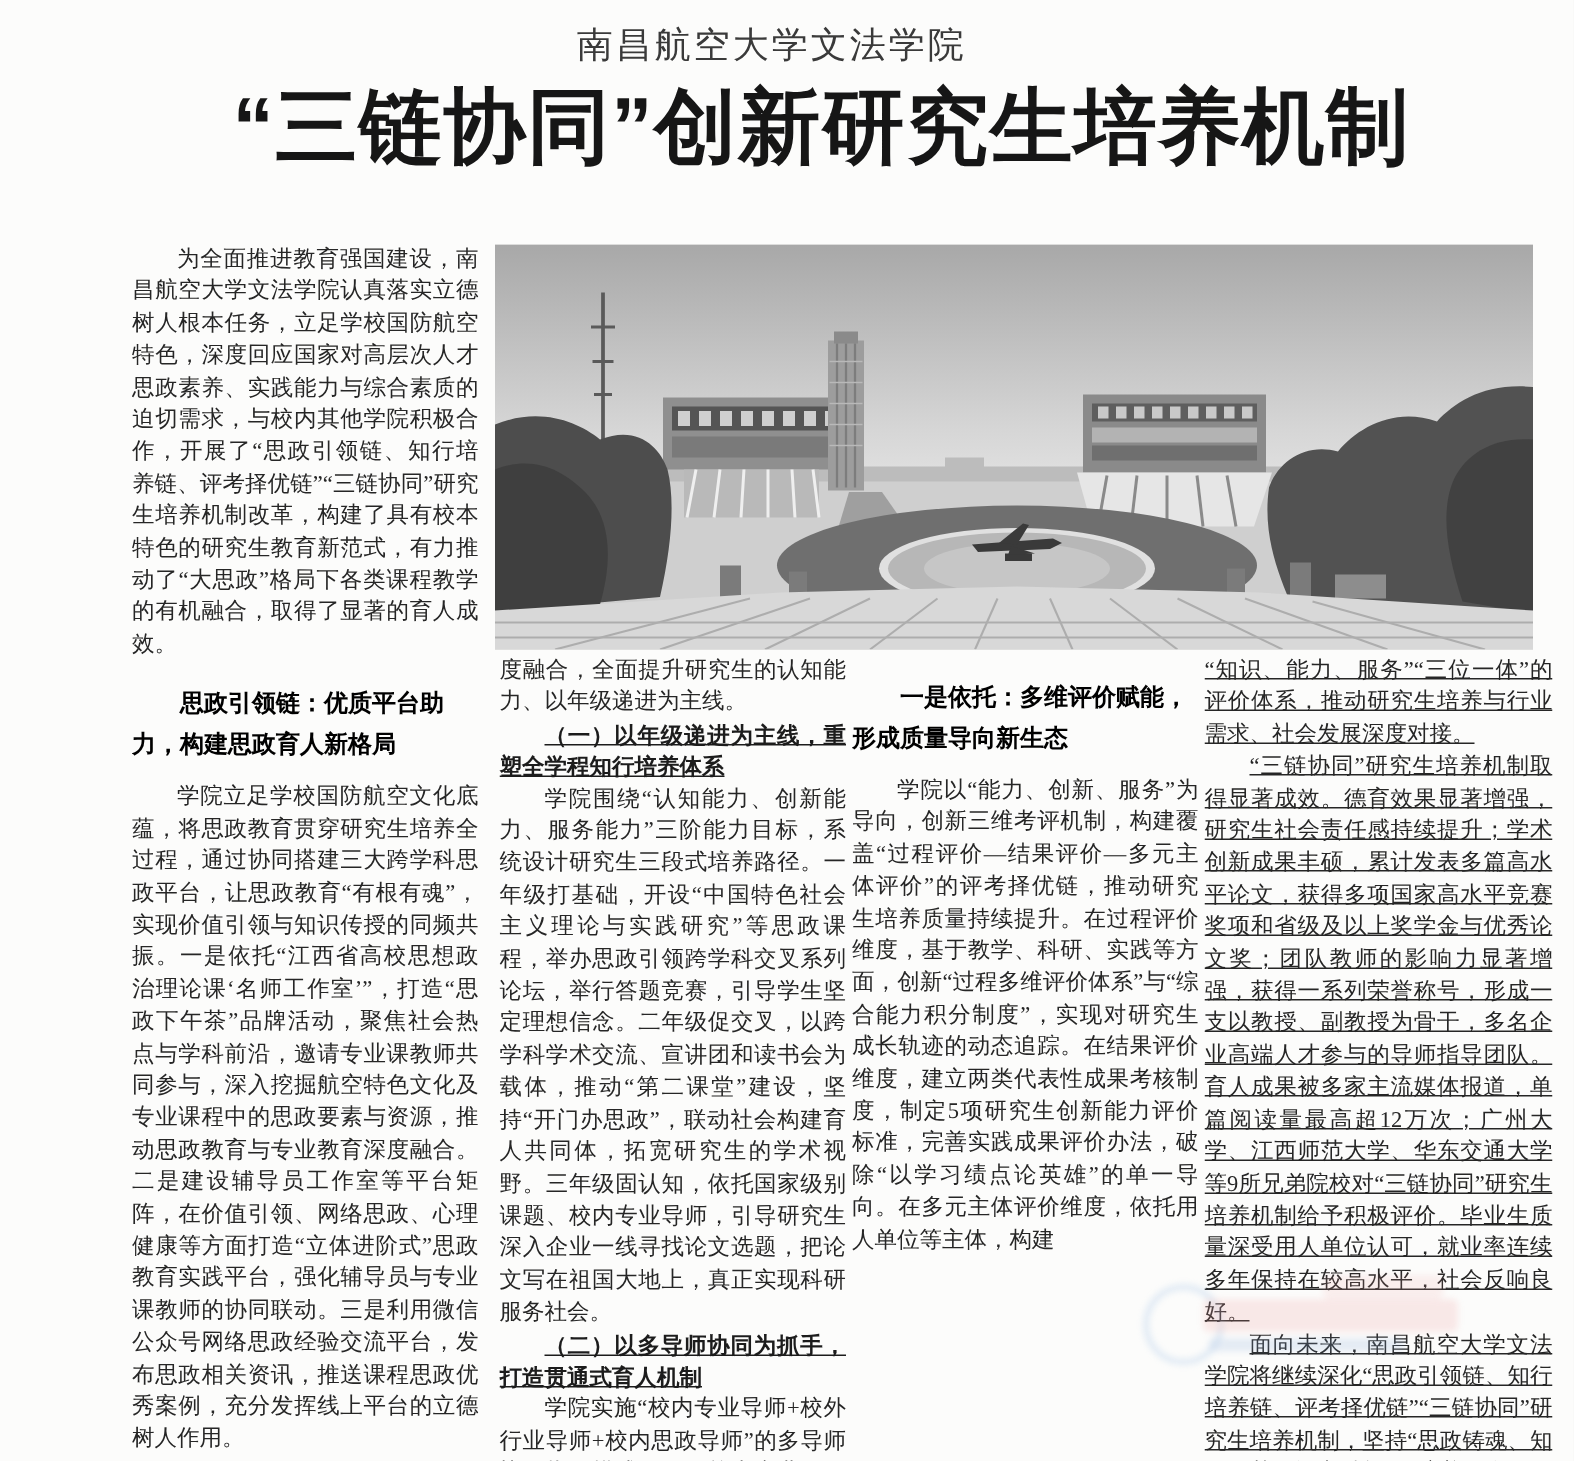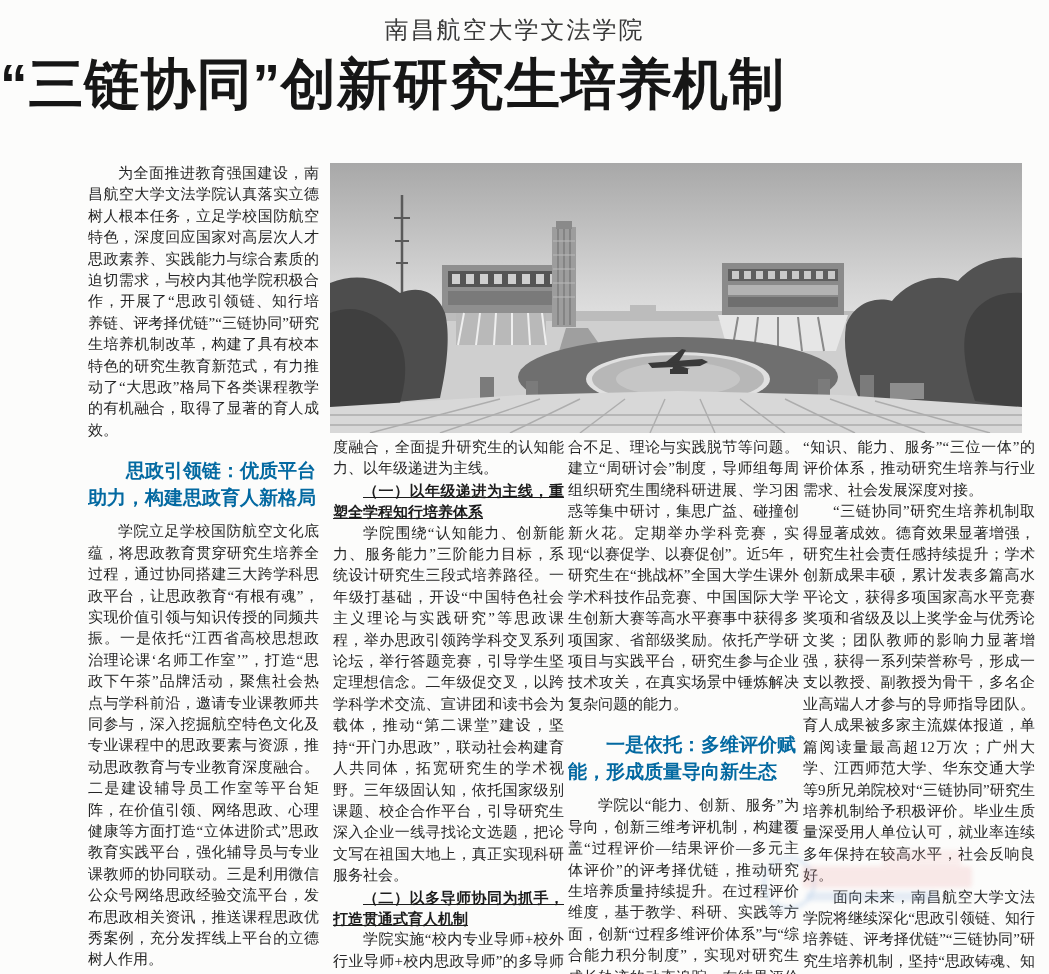--- a/index.html
+++ b/index.html
@@ -1,36 +1,36 @@
 <!DOCTYPE html>
 <html><head>
 <meta charset="utf-8">
 <style>
   html,body{margin:0;padding:0;}
   body{width:1049px;height:974px;background:#f6f6f4;font-family:"Liberation Serif","DejaVu Serif",serif;}
   .page{position:relative;width:1049px;height:974px;background:#fcfcfb;overflow:hidden;color:#2e2e2e;}
   .kicker{position:absolute;left:0;top:14px;width:1029px;text-align:center;
           font-family:"Liberation Sans","DejaVu Sans",sans-serif;
           font-size:24px;letter-spacing:2px;color:#3a3a3a;font-weight:500;}
-  .headline{position:absolute;left:0;top:48px;width:940px;margin:0;text-align:left;
+  .headline{position:absolute;left:0;top:48px;width:940px;margin:0;text-align:right;
           font-family:"Liberation Sans","DejaVu Sans",sans-serif;
           font-size:55px;font-weight:900;letter-spacing:1px;color:#161616;}
   .photo{position:absolute;left:330px;top:163px;width:692px;height:270px;background:#c9c9c9;overflow:hidden;}
   .photo svg{display:block;}
   .col{position:absolute;top:437px;width:231px;height:537px;overflow:hidden;
        font-size:15px;line-height:21.4px;text-align:justify;color:#262626;}
   .col1{left:88px;top:163px;height:811px;}
   .col2{left:333px;}
   .col3{left:568px;}
-  .col4{left:803px;width:232px;}
+  .col4{left:803px;width:232px;text-decoration:underline;}
   p{margin:0;}
   .para-indent{text-indent:2em;}
   .para-cont{text-indent:0;}
-  .subhead{margin:16px 0 10px 0;font-family:Liberation Serif, serif;
-           font-size:19px;line-height:27px;font-weight:700;color:#0369a1;text-indent:2em;text-align:left;}
+  .subhead{margin:16px 0 10px 0;font-family:Liberation Mono, monospace;
+           font-size:16px;line-height:27px;font-weight:700;color:#000000;text-indent:2em;text-align:left;}
   .subhead-inline{font-family:"Liberation Sans","DejaVu Sans",sans-serif;font-weight:700;
            text-indent:2em;color:#1c1c1c;text-decoration:underline;}
   
   .watermark{position:absolute;left:762px;top:848px;width:280px;height:70px;pointer-events:none;
              filter:blur(2px);opacity:.5;}
   .wm-circle{position:absolute;left:0;top:8px;width:46px;height:46px;border:4px solid rgba(150,185,225,.55);border-radius:50%;}
   .wm-pink1{position:absolute;left:40px;top:18px;width:170px;height:22px;background:rgba(235,150,150,.38);border-radius:4px;}
   .wm-pink2{position:absolute;left:120px;top:2px;width:80px;height:16px;background:rgba(235,160,160,.30);border-radius:4px;}
   .wm-blue{position:absolute;left:44px;top:44px;width:130px;height:9px;background:rgba(140,175,220,.42);border-radius:3px;}
 </style>
@@ -188,26 +188,25 @@
   </div>
 
   <div class="col col1" id="col-0">
       <p class="para-indent">为全面推进教育强国建设，南昌航空大学文法学院认真落实立德树人根本任务，立足学校国防航空特色，深度回应国家对高层次人才思政素养、实践能力与综合素质的迫切需求，与校内其他学院积极合作，开展了“思政引领链、知行培养链、评考择优链”“三链协同”研究生培养机制改革，构建了具有校本特色的研究生教育新范式，有力推动了“大思政”格局下各类课程教学的有机融合，取得了显著的育人成效。</p>
       <h3 class="subhead">思政引领链：优质平台助力，构建思政育人新格局</h3>
       <p class="para-indent">学院立足学校国防航空文化底蕴，将思政教育贯穿研究生培养全过程，通过协同搭建三大跨学科思政平台，让思政教育“有根有魂”，实现价值引领与知识传授的同频共振。一是依托“江西省高校思想政治理论课‘名师工作室’”，打造“思政下午茶”品牌活动，聚焦社会热点与学科前沿，邀请专业课教师共同参与，深入挖掘航空特色文化及专业课程中的思政要素与资源，推动思政教育与专业教育深度融合。二是建设辅导员工作室等平台矩阵，在价值引领、网络思政、心理健康等方面打造“立体进阶式”思政教育实践平台，强化辅导员与专业课教师的协同联动。三是利用微信公众号网络思政经验交流平台，发布思政相关资讯，推送课程思政优秀案例，充分发挥线上平台的立德树人作用。</p>
     </div>
   <div class="col col2" id="col-1">
       <p class="para-cont">度融合，全面提升研究生的认知能力、以年级递进为主线。</p>
       <p class="subhead-inline">（一）以年级递进为主线，重塑全学程知行培养体系</p>
-      <p class="para-indent">学院围绕“认知能力、创新能力、服务能力”三阶能力目标，系统设计研究生三段式培养路径。一年级打基础，开设“中国特色社会主义理论与实践研究”等思政课程，举办思政引领跨学科交叉系列论坛，举行答题竞赛，引导学生坚定理想信念。二年级促交叉，以跨学科学术交流、宣讲团和读书会为载体，推动“第二课堂”建设，坚持“开门办思政”，联动社会构建育人共同体，拓宽研究生的学术视野。三年级固认知，依托国家级别课题、校企合作平台，引导研究生深入企业一线寻找论文选题，把论文写在祖国大地上，真正实现科研服务社会。</p>
+      <p class="para-indent">学院围绕“认知能力、创新能力、服务能力”三阶能力目标，系统设计研究生三段式培养路径。一年级打基础，开设“中国特色社会主义理论与实践研究”等思政课程，举办思政引领跨学科交叉系列论坛，举行答题竞赛，引导学生坚定理想信念。二年级促交叉，以跨学科学术交流、宣讲团和读书会为载体，推动“第二课堂”建设，坚持“开门办思政”，联动社会构建育人共同体，拓宽研究生的学术视野。三年级固认知，依托国家级别课题、校内专业导师，引导研究生深入企业一线寻找论文选题，把论文写在祖国大地上，真正实现科研服务社会。</p>
       <p class="subhead-inline">（二）以多导师协同为抓手，打造贯通式育人机制</p>
       <p class="para-indent">学院实施“校内专业导师+校外行业导师+校内思政导师”的多导师协同指导模式，即：校内专业导师负责理论知识传授与严格学术规范；校外行业导师引导研究生传承工匠精神，培养职业素养；校内思政导师帮助研究生厚植爱国情怀，坚定理想信念，有效解决跨学科融</p>
     </div>
   <div class="col col3" id="col-2">
-      <p class="para-cont">合不足、理论与实践脱节等问题。建立“周研讨会”制度，导师组每周组织研究生围绕科研进展、学习困惑等集中研讨，集思广益、碰撞创新火花。定期举办学科竞赛，实现“以赛促学、以赛促创”。近5年，研究生在“挑战杯”全国大学生课外学术科技作品竞赛、中国国际大学生创新大赛等高水平赛事中获得多项国家、省部级奖励。依托产学研项目与实践平台，研究生参与企业技术攻关，在真实场景中锤炼解决复杂问题的能力。</p>
       <h3 class="subhead">一是依托：多维评价赋能，形成质量导向新生态</h3>
       <p class="para-indent">学院以“能力、创新、服务”为导向，创新三维考评机制，构建覆盖“过程评价—结果评价—多元主体评价”的评考择优链，推动研究生培养质量持续提升。在过程评价维度，基于教学、科研、实践等方面，创新“过程多维评价体系”与“综合能力积分制度”，实现对研究生成长轨迹的动态追踪。在结果评价维度，建立两类代表性成果考核制度，制定5项研究生创新能力评价标准，完善实践成果评价办法，破除“以学习绩点论英雄”的单一导向。在多元主体评价维度，依托用人单位等主体，构建</p>
     </div>
   <div class="col col4" id="col-3">
       <p class="para-cont">“知识、能力、服务”“三位一体”的评价体系，推动研究生培养与行业需求、社会发展深度对接。</p>
       <p class="para-indent">“三链协同”研究生培养机制取得显著成效。德育效果显著增强，研究生社会责任感持续提升；学术创新成果丰硕，累计发表多篇高水平论文，获得多项国家高水平竞赛奖项和省级及以上奖学金与优秀论文奖；团队教师的影响力显著增强，获得一系列荣誉称号，形成一支以教授、副教授为骨干，多名企业高端人才参与的导师指导团队。育人成果被多家主流媒体报道，单篇阅读量最高超12万次；广州大学、江西师范大学、华东交通大学等9所兄弟院校对“三链协同”研究生培养机制给予积极评价。毕业生质量深受用人单位认可，就业率连续多年保持在较高水平，社会反响良好。</p>
       <p class="para-indent">面向未来，南昌航空大学文法学院将继续深化“思政引领链、知行培养链、评考择优链”“三链协同”研究生培养机制，坚持“思政铸魂、知行强基、评考赋能”，培养更多具有家国情怀、创新能力和实践素养的高层次人才，为服务国家战略需求和地方经济社会发展贡献力量，在教育强国建设的新征程中书写更加辉煌的篇章。</p>
     </div>
 
   <div class="watermark">

